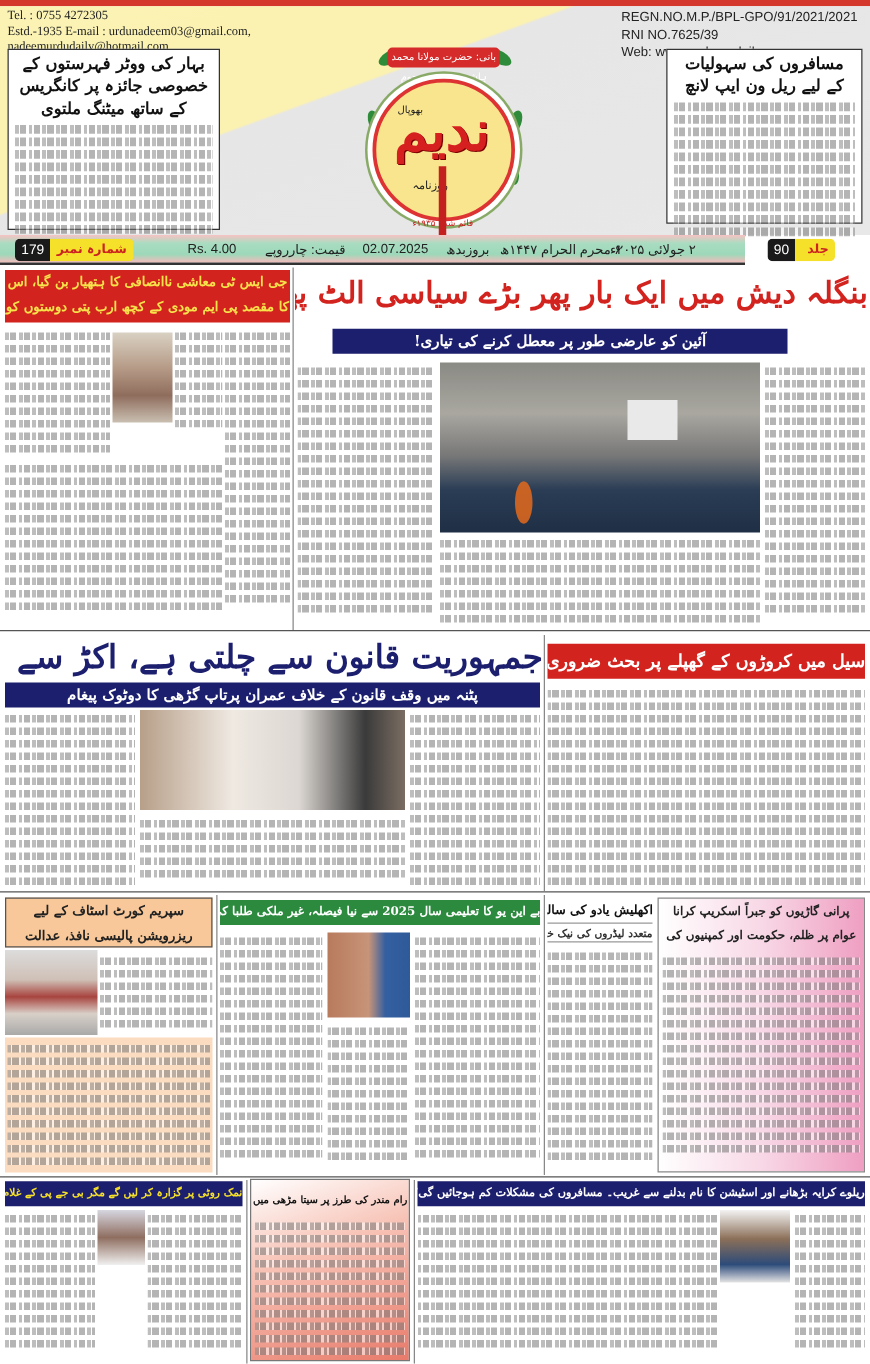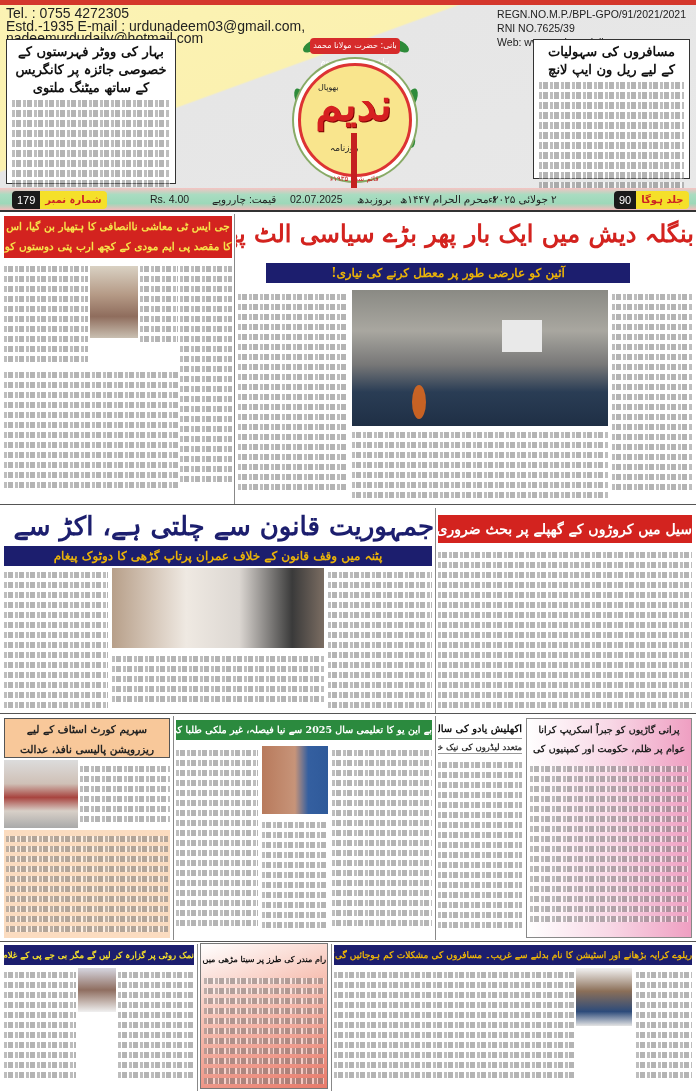--- a/index.html
+++ b/index.html
@@ -1,43 +1,43 @@
 <!DOCTYPE html>
 <html><head>
 <meta charset="utf-8">
 <style>
 *{box-sizing:border-box;margin:0;padding:0}
 body{width:696px;height:1091px;overflow:hidden;background:#fff;font-family:"DejaVu Sans",sans-serif;position:relative}
 .page{position:absolute;inset:0;width:696px;height:1091px}
 .topbar{position:absolute;left:0;top:0;width:696px;height:5px;background:#d4372c}
 .masthead{position:absolute;left:0;top:5px;width:696px;height:183px;background:linear-gradient(160deg,#fbf3b4 0%,#fbf1b0 38%,#e6e6e6 38.5%,#e8e8e8 100%)}
-.contact{position:absolute;left:6px;top:2px;font-family:Liberation Sans, sans-serif;font-size:14px;line-height:12.5px;color:#222}
+.contact{position:absolute;left:6px;top:2px;font-family:Liberation Serif, serif;font-size:10px;line-height:12.5px;color:#222}
 .regn{position:absolute;right:10px;top:2px;font-family:"Liberation Sans",sans-serif;font-size:10.5px;line-height:14px;color:#222}
 .box{position:absolute;background:#fff;border:1px solid #333;padding:3px 5px;direction:rtl;text-align:center}
 .box-title{font-family:"DejaVu Serif",serif;font-size:13px;line-height:18px;font-weight:bold;color:#111}
 .ltxt{display:block;height:7px;margin:3px 0;background:repeating-linear-gradient(90deg,#888 0 3px,#fff 3px 4px,#777 4px 9px,#fff 9px 11px);opacity:.55}
 .logo{position:absolute;left:290px;top:8px;width:130px;height:178px}
 .logo .circle{position:absolute;left:8px;top:50px;width:114px;height:114px;border-radius:50%;background:#f9e58d;border:3px solid #d33;box-shadow:0 0 0 4px #fff,0 0 0 6px #8a6}
 .logo .ribbon{position:absolute;left:20px;top:25px;width:90px;height:16px;background:#d62b2b;border-radius:4px;color:#fff;font-size:8px;text-align:center;line-height:16px;direction:rtl}
 .logo .name{position:absolute;left:28px;top:66px;width:74px;font-family:"DejaVu Serif",serif;font-size:44px;color:#d62020;font-weight:bold;text-align:center;direction:rtl;text-shadow:1px 1px 0 #7a0000}
 .logo .sub{position:absolute;left:40px;top:130px;font-size:9px;color:#222;direction:rtl}
 .logo .city{position:absolute;left:28px;top:70px;font-size:8px;color:#222}
 .logo .bar{position:absolute;left:61px;top:120px;width:6px;height:58px;background:#c52020}
 .logo .est{position:absolute;left:40px;top:162px;font-size:7px;color:#c52020}
 .leaf{position:absolute;width:20px;height:10px;border-radius:50%;background:#2e8b3a}
-.infobar{position:absolute;left:0;top:188px;width:696px;height:24px;background:linear-gradient(#f6c3c3,#a9dcc1 30%,#9dd8b9 70%,#f3bcbc);border-bottom:2px solid #333}
+.infobar{position:absolute;left:0;top:188px;width:596px;height:24px;background:linear-gradient(#f6c3c3,#a9dcc1 30%,#9dd8b9 70%,#f3bcbc);border-bottom:2px solid #333}
 .pill{position:absolute;top:3px;height:18px;border-radius:4px;overflow:hidden;display:flex;font-size:11px;line-height:18px}
 .pill .num{background:#1a1a1a;color:#fff;padding:0 5px;font-family:"Liberation Sans",sans-serif}
 .pill .lab{background:#f5e02a;color:#c22;padding:0 5px;direction:rtl;font-weight:bold;font-size:10px}
 .info-t{position:absolute;top:5px;font-size:10.5px;color:#222;font-family:"Liberation Sans",sans-serif;direction:rtl;white-space:nowrap}
 .hl{position:absolute;font-family:"DejaVu Serif",serif;font-weight:bold;direction:rtl;text-align:center;white-space:nowrap;overflow:hidden}
 .col{position:absolute;direction:rtl;overflow:hidden}
 .col .ltxt{height:6px;margin:4px 0}
 .photo{position:absolute;overflow:hidden}
-.navy{background:#1c1e6e;color:#eab308}
+.navy{background:#1c1e6e;color:#ffffff}
 .redb{background:#d3231f;color:#f7e34a}
 .greenb{background:#2b8a3e;color:#fff}
 .vline{position:absolute;width:1px;background:#888}
 .hline{position:absolute;height:1px;background:#888}
 </style>
 </head>
 <body>
 
 <div class="page">
   <div class="topbar"></div>

